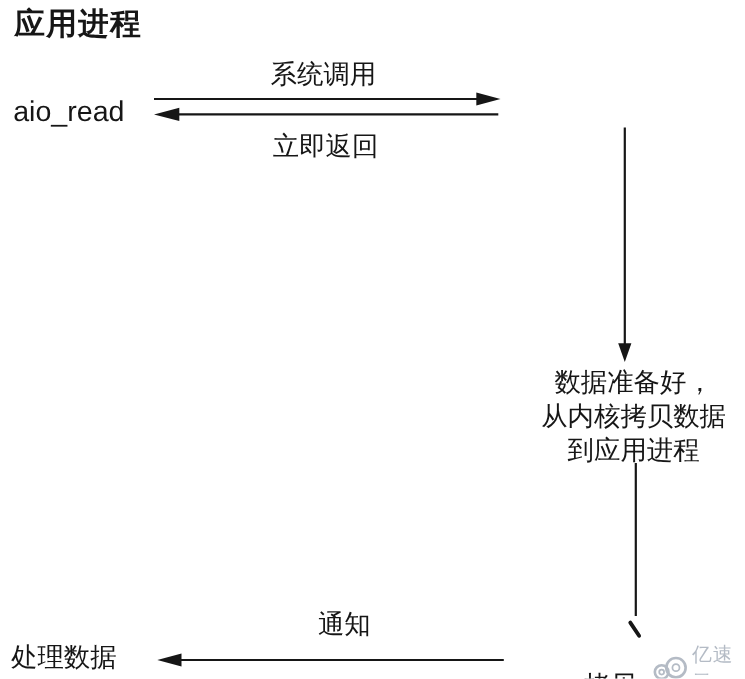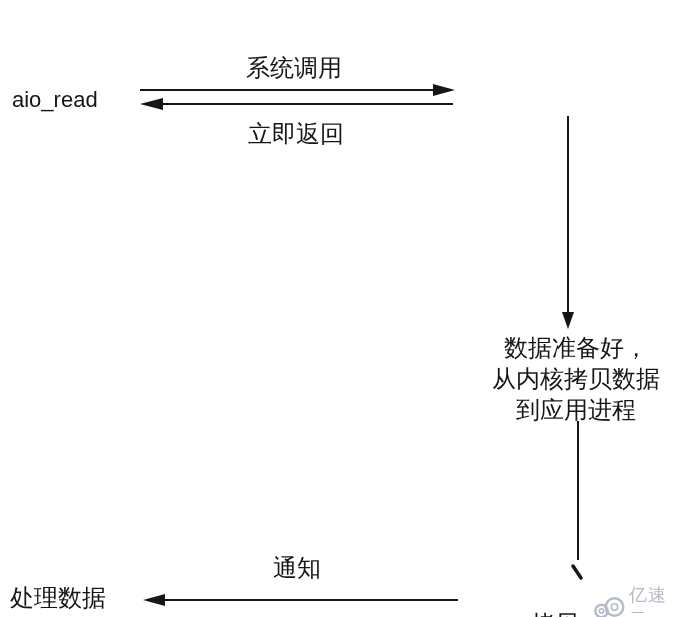--- a/index.html
+++ b/index.html
@@ -34,21 +34,21 @@
     white-space: nowrap;
     font-size: 24px;
     line-height: 1.15;
     color: var(--ink);
   }
   .heading {
     font-size: 28px;
     font-weight: 700;
     letter-spacing: 1px;
   }
-  .code { font-size: 22px; }
+  .code { font-size: 26px; }
   .multiline {
     white-space: normal;
     text-align: center;
     width: 240px;
     line-height: 31px;
   }
   .watermark {
     position: absolute;
     display: flex;
     align-items: center;
@@ -75,27 +75,28 @@
     <line class="ln" x1="568" y1="116" x2="568" y2="314"></line>
     <polygon class="head-fill" points="562,312 574,312 568,329"></polygon>
 
     <line class="ln" x1="578" y1="421" x2="578" y2="560"></line>
     <line class="tick" x1="573" y1="566" x2="581" y2="578"></line>
 
     <line class="ln" x1="163" y1="600" x2="458" y2="600"></line>
     <polygon class="head-fill" points="165,594 165,606 143,600"></polygon>
   </svg>
 
+  <div class="t heading" style="left:13px; top:6px;">应用进程</div>
 
   <div class="t code" style="left:12px; top:87px;">aio_read</div>
   <div class="t" style="left:10px; top:584px;">处理数据</div>
 
   <div class="t" style="left:248px; top:120px;">立即返回</div>
   <div class="t" style="left:246px; top:54px;">系统调用</div>
-  <div class="t" style="left:273px; top:554px;">通知</div>
+  <div class="t" style="left:289px; top:554px;">通知</div>
 
 
   <div class="t multiline" style="left:456px; top:332px;">
     <div>数据准备好，</div>
     <div>从内核拷贝数据</div>
     <div>到应用进程</div>
   </div>
 
   <div class="t" style="left:531px; top:612px;font-family:Liberation Mono, monospace;">拷贝</div>
 

